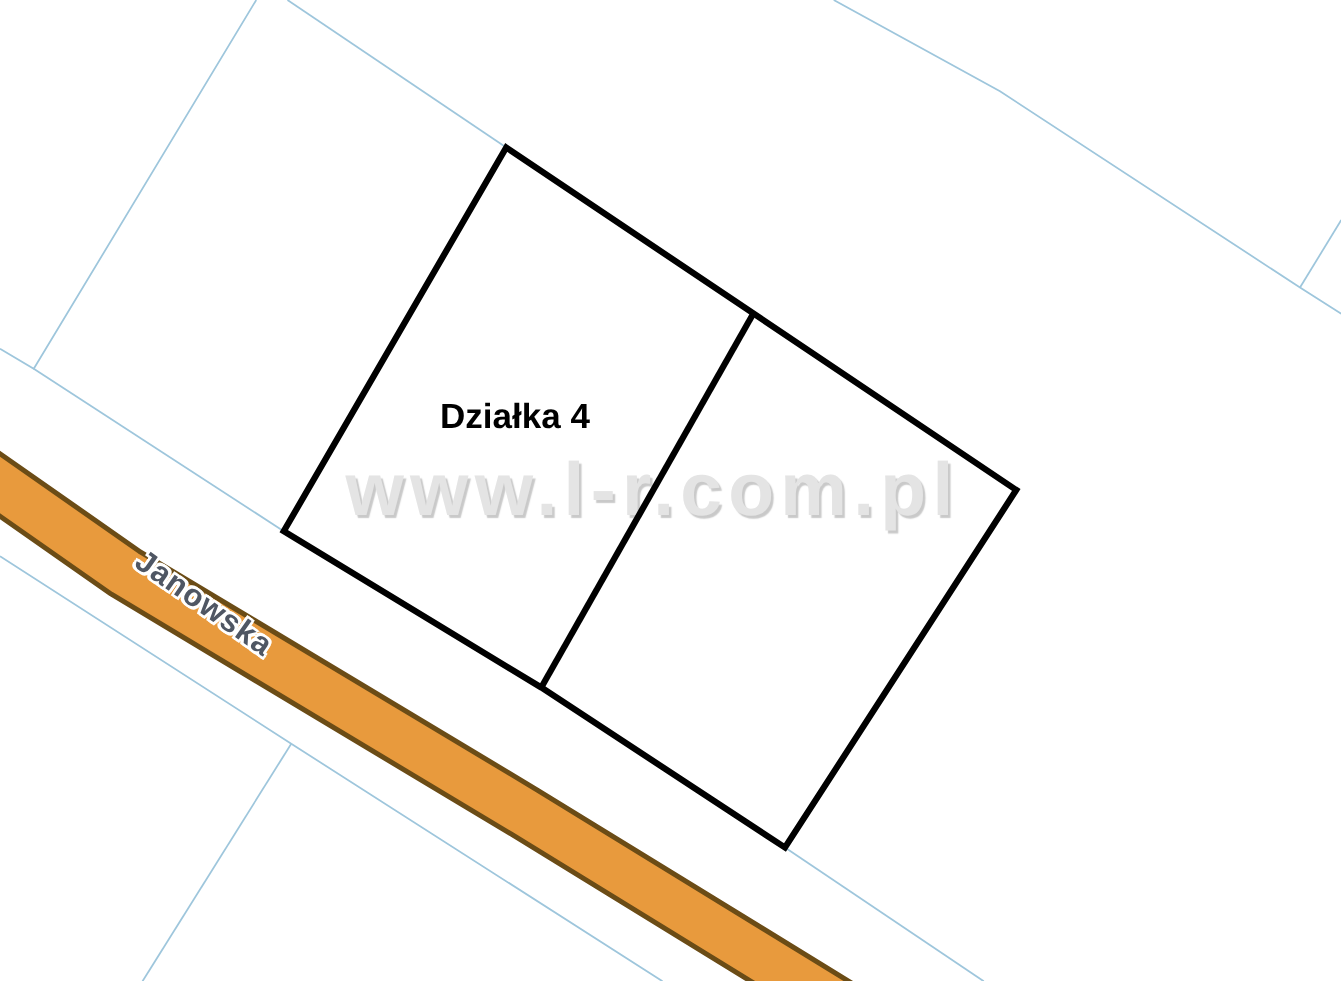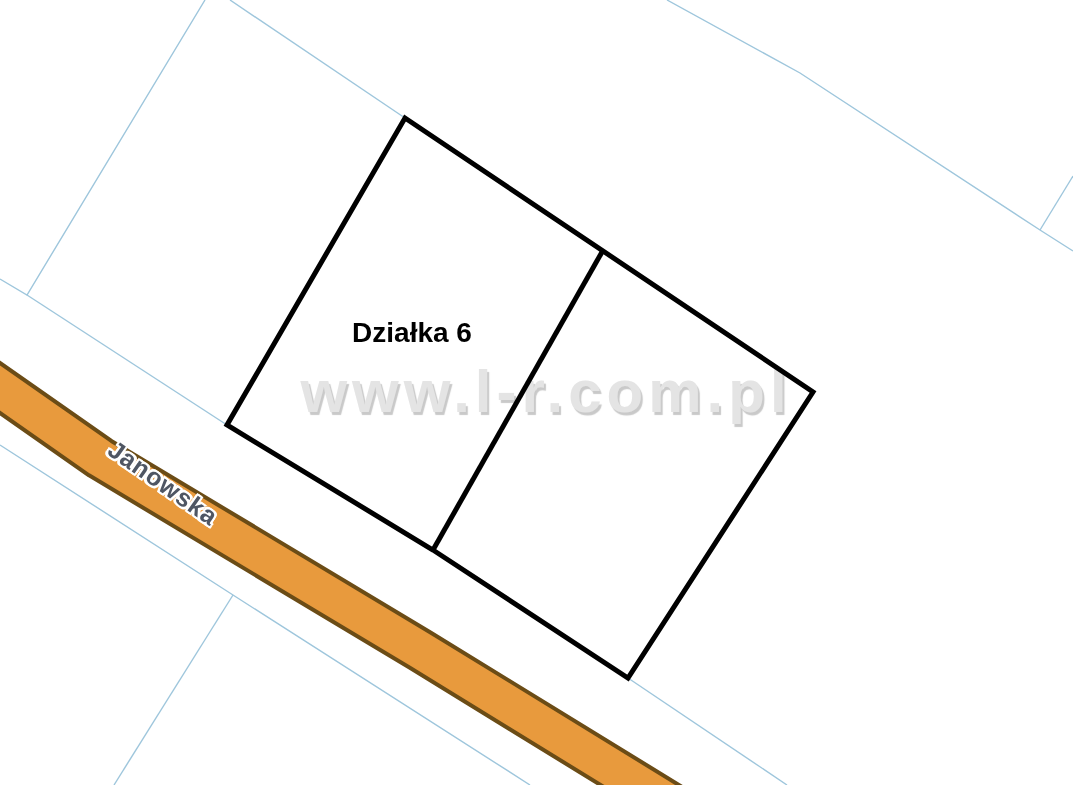--- a/index.html
+++ b/index.html
@@ -16,21 +16,21 @@
     font-family: "Liberation Sans", "DejaVu Sans", sans-serif;
   }
   .map-canvas svg.map-lines {
     position: absolute;
     left: 0;
     top: 0;
     z-index: 2;
   }
   .watermark {
     position: absolute;
-    left: 546px;
+    left: 522px;
     top: 394px;
     transform: translate(-50%, -54%);
     z-index: 1;
     font-size: 60px;
     font-weight: bold;
     letter-spacing: 5px;
     white-space: nowrap;
     color: var(--watermark-color, #e4e4e4);
     text-shadow: 2px 3px 1px var(--watermark-shadow, #c9c9c9);
   }
@@ -95,18 +95,18 @@
       <path class="road-casing" d="M-40,360 L100,458 L420,650 L700,822"></path>
       <path class="road-fill" d="M-40,360 L100,458 L420,650 L700,822"></path>
     </g>
 
     <g>
       <polygon class="parcel-line" points="405,118 813,392 628,678 433,550 227,425"></polygon>
       <path class="parcel-line" d="M602,252 L433,550"></path>
     </g>
   </svg>
 
-  <div class="parcel-label p1">Działka 6</div>
+  <div class="parcel-label p1">Działka 4</div>
 
 
   <div class="street-label">Janowska</div>
 
 </div>
 
 </body></html>

